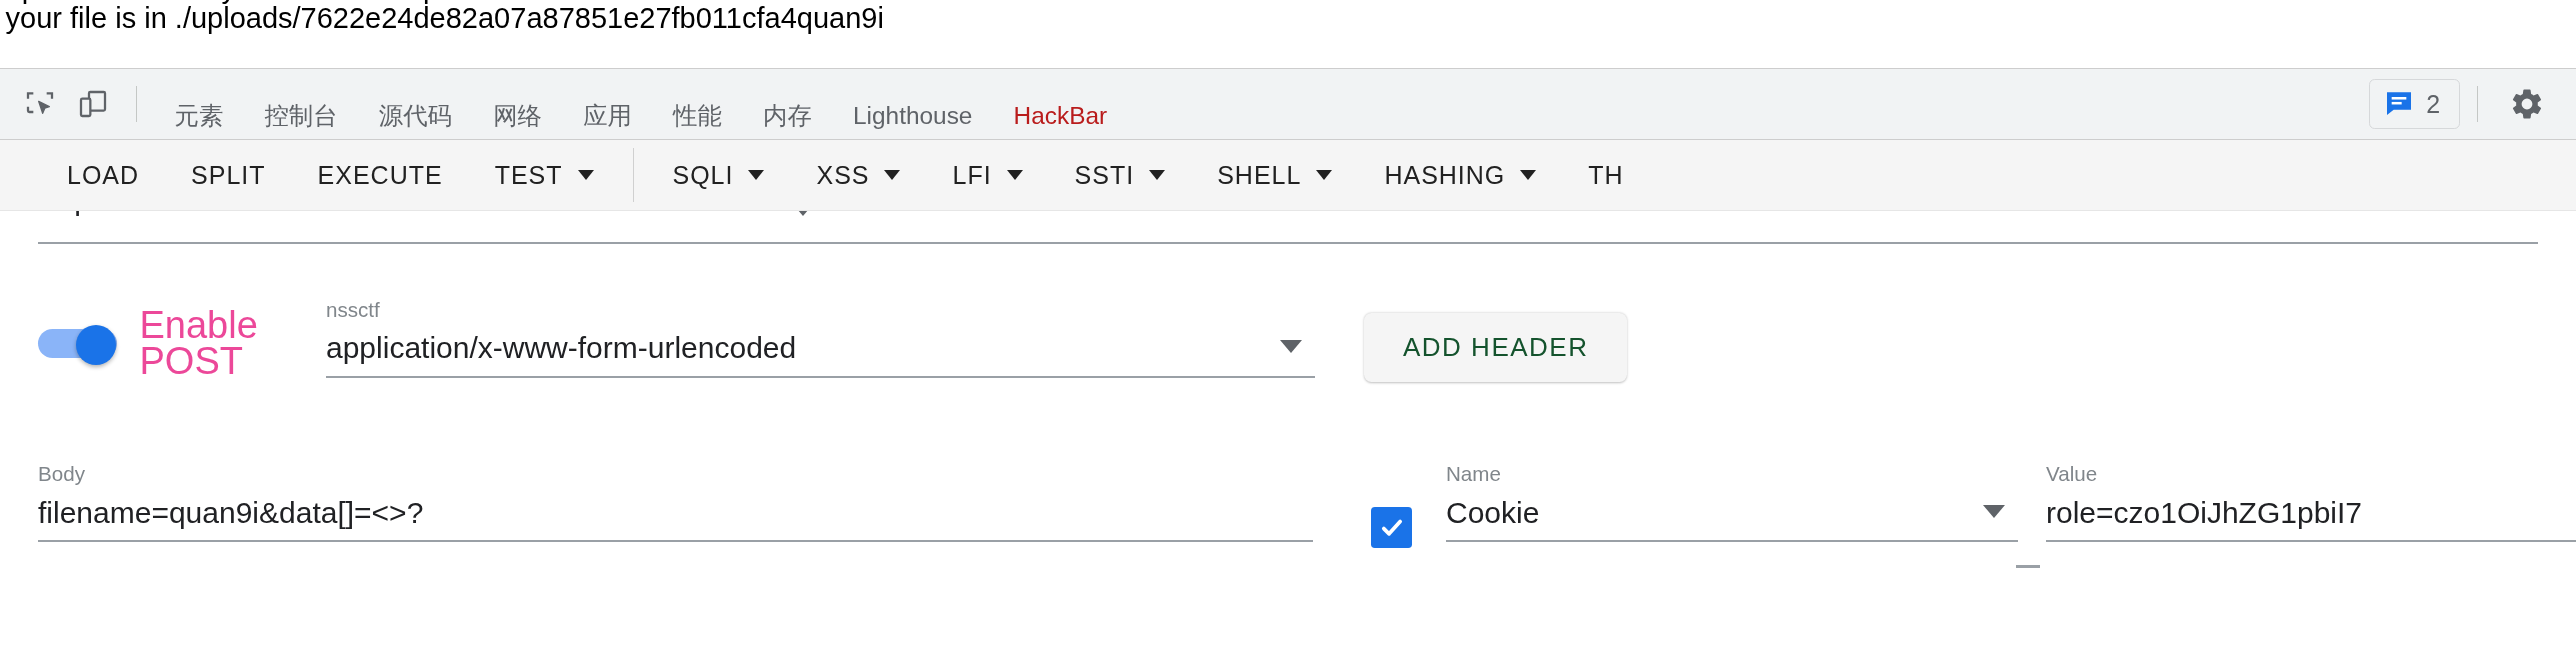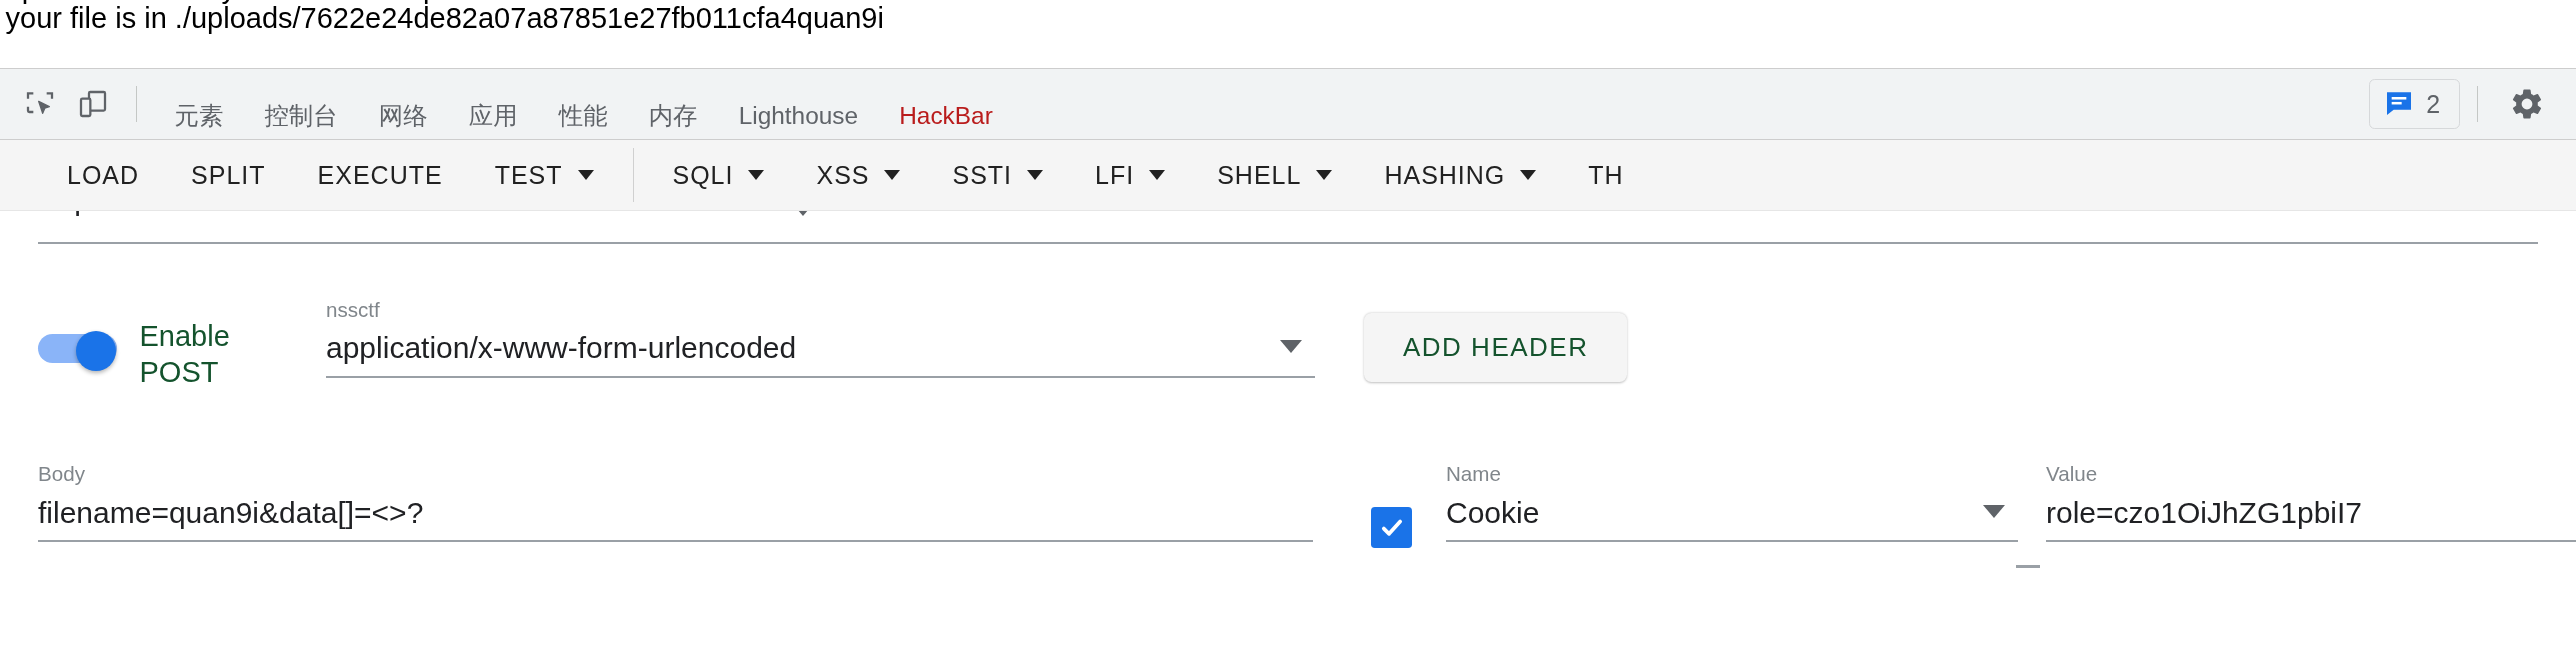--- a/index.html
+++ b/index.html
@@ -241,25 +241,24 @@
   }
   .toggle-thumb {
     position: absolute;
     left: 38px; top: 0;
     width: 40px; height: 40px;
     border-radius: 50%;
     background: #1a73e8;
     box-shadow: 0 1.9px 4.7px rgba(0,0,0,.30);
   }
   .toggle-label {
-    font-size: 29px;
-    color: #14532d;
+    font-size: 38px;
+    color: #ec4899;
     line-height: 36px;
     max-width: 113px;
-    margin-top: 11px;
   }
 
   .field {
     position: absolute;
   }
   .field-label {
     font-size: 20.6px;
     color: #80868b;
     margin-bottom: 5.6px;
     display: block;
@@ -370,20 +369,23 @@
     <div class="dt-vsep"></div>
 
     <div class="dt-tabs">
       <div class="dt-tab">
         <span>元素</span>
       </div>
       <div class="dt-tab">
         <span>控制台</span>
       </div>
       <div class="dt-tab">
+        <span>源代码</span>
+      </div>
+      <div class="dt-tab">
         <span>网络</span>
       </div>
       <div class="dt-tab">
         <span>应用</span>
       </div>
       <div class="dt-tab">
         <span>性能</span>
       </div>
       <div class="dt-tab">
         <span>内存</span>
@@ -433,25 +435,25 @@
     <div class="hb-sep"></div>
     <div class="hb-item">
       <span>SQLI</span>
       <span class="hb-caret"></span>
     </div>
     <div class="hb-item">
       <span>XSS</span>
       <span class="hb-caret"></span>
     </div>
     <div class="hb-item">
+      <span>LFI</span>
+      <span class="hb-caret"></span>
+    </div>
+    <div class="hb-item">
       <span>SSTI</span>
-      <span class="hb-caret"></span>
-    </div>
-    <div class="hb-item">
-      <span>LFI</span>
       <span class="hb-caret"></span>
     </div>
     <div class="hb-item">
       <span>SHELL</span>
       <span class="hb-caret"></span>
     </div>
     <div class="hb-item">
       <span>HASHING</span>
       <span class="hb-caret"></span>
     </div>

